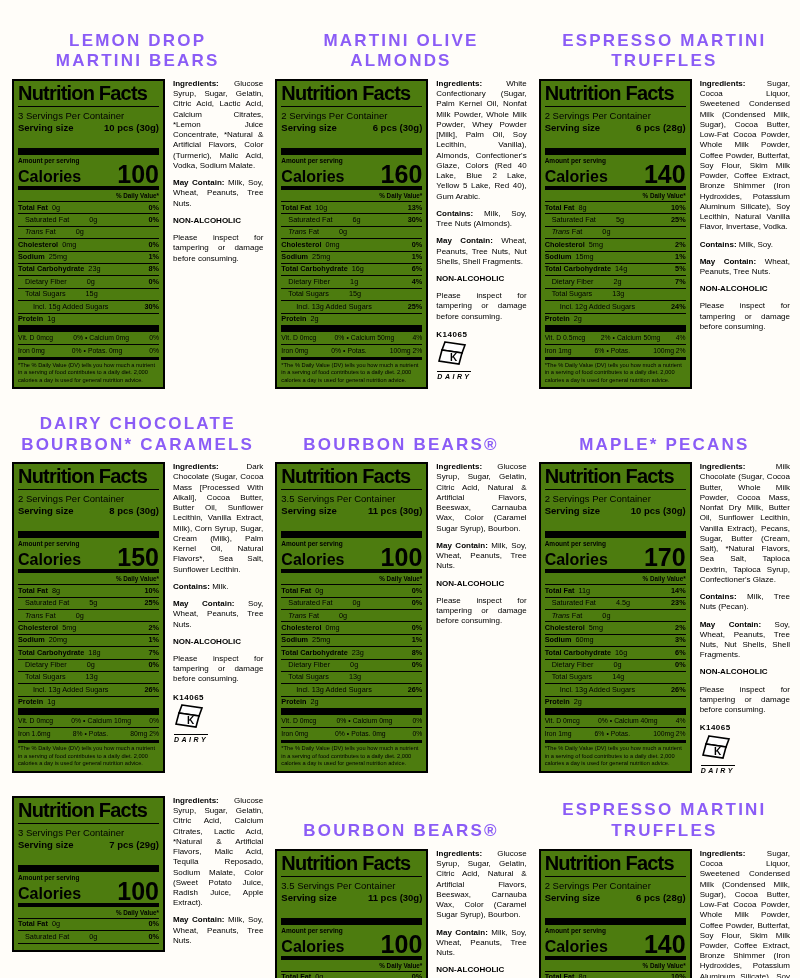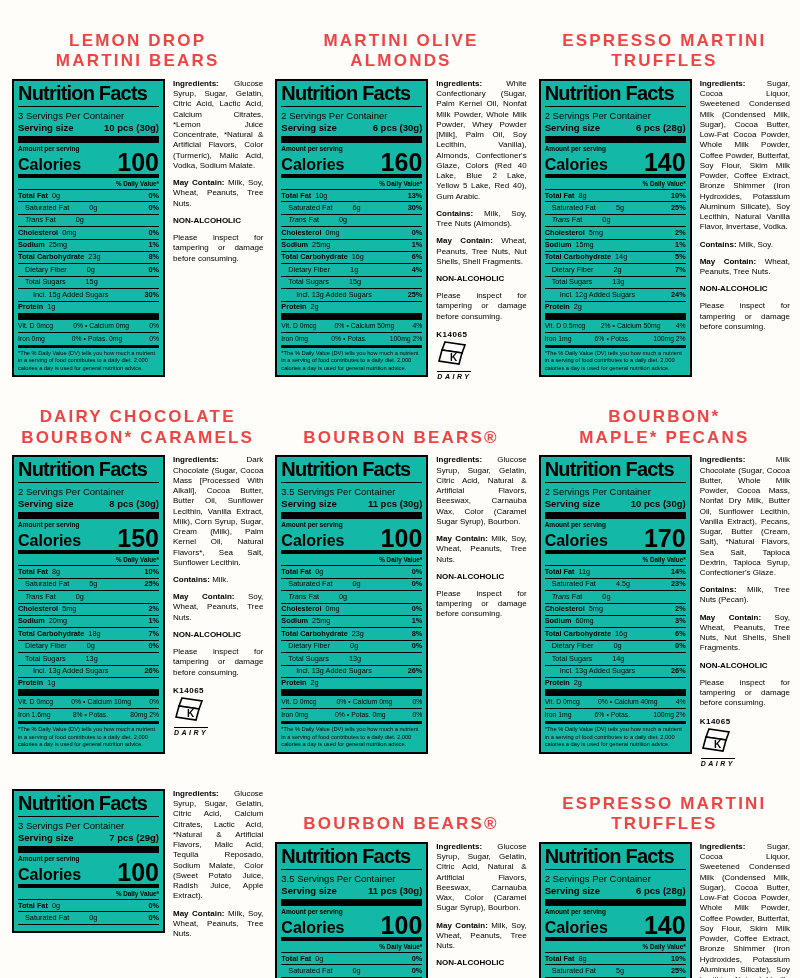--- a/index.html
+++ b/index.html
@@ -12,39 +12,39 @@
     grid-template-columns:repeat(3, 1fr);
     column-gap:12px; row-gap:20px;
     align-items:start;
   }
   .panel { display:flex; flex-direction:column; }
   .title {
     display:flex; flex-direction:column; justify-content:flex-end;
     min-height:46px; margin-bottom:7px;
     text-align:center; font-weight:bold;
     font-size:17px; line-height:1.22; letter-spacing:2.2px;
-    color:#ef4444;
+    color:#8b5cf6;
   }
   .panel-body { display:flex; gap:8px; align-items:flex-start; }
 
   
   .nfl {
     flex:0 0 153px; width:153px;
-    border:2px solid #000; background:#14b8a6;
+    border:2px solid #000; background:#4d7c0f;
     padding:2px 4px 3px;
   }
   .nf-title {
     font-size:20px; font-weight:bold; letter-spacing:-0.8px;
     line-height:1.05; white-space:nowrap;
     border-bottom:1px solid #000; padding-bottom:2px;
   }
   .servings { font-size:9.5px; padding-top:3px; line-height:1.25; }
   .serv-size {
     display:flex; justify-content:space-between;
-    font-size:9.5px; font-weight:bold; line-height:1.25; padding-bottom:2px;
+    font-size:9.5px; font-weight:bold; line-height:1.25; padding-bottom:14px;
   }
   .bar-l { height:7px; background:#000; }
   .amount-lbl { font-size:6.5px; font-weight:bold; padding-top:2px; }
   .cal-row {
     display:flex; justify-content:space-between; align-items:flex-end;
     border-bottom:4px solid #000; padding-bottom:1px;
   }
   .cal-word { font-size:16px; font-weight:bold; line-height:1; }
   .cal-num  { font-size:25px; font-weight:bold; line-height:0.85; }
   .dv-head {
@@ -620,21 +620,20 @@
             <p class="ipara caps"><b>NON-ALCOHOLIC</b> </p>
             <p class="ipara"><span>Please inspect for tampering or damage before consuming.</span></p>
           </div>
 
       </div>
     </div>
   </div>
 
   <div class="panel">
     <div class="title">
-        <div>BOURBON*</div>
         <div>MAPLE* PECANS</div>
       </div>
     <div class="panel-body">
       <div class="nfl">
         <div class="nf-title">Nutrition Facts</div>
         <div class="servings">2 Servings Per Container</div>
         <div class="serv-size">
           <span>Serving size</span>
           <span>10 pcs (30g)</span>
         </div>

